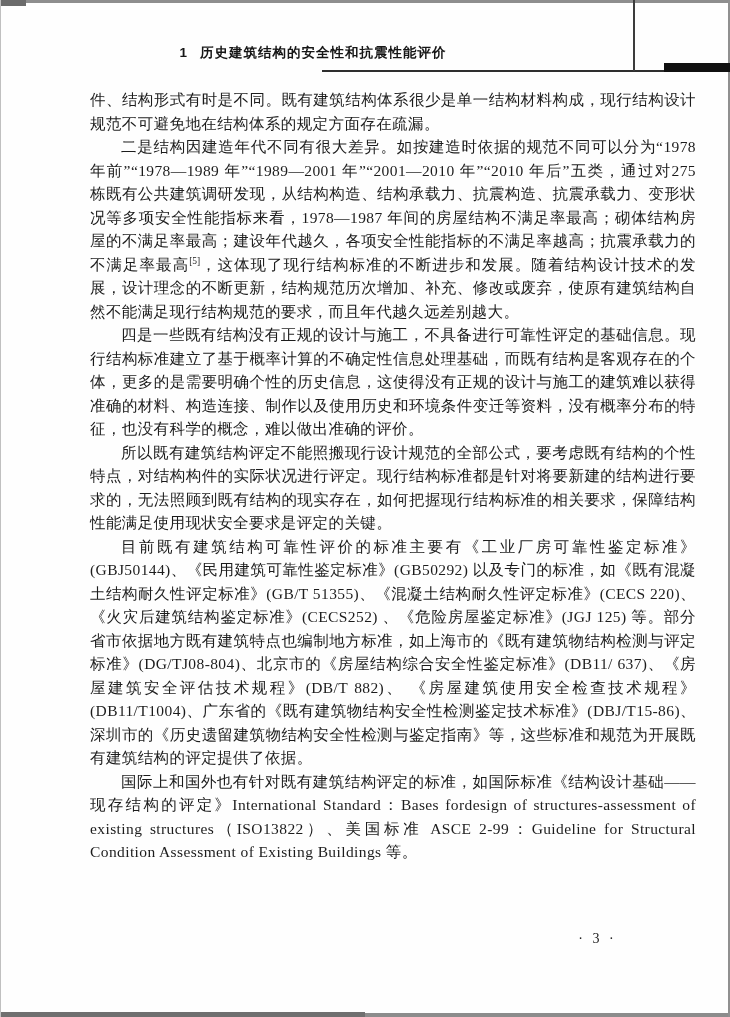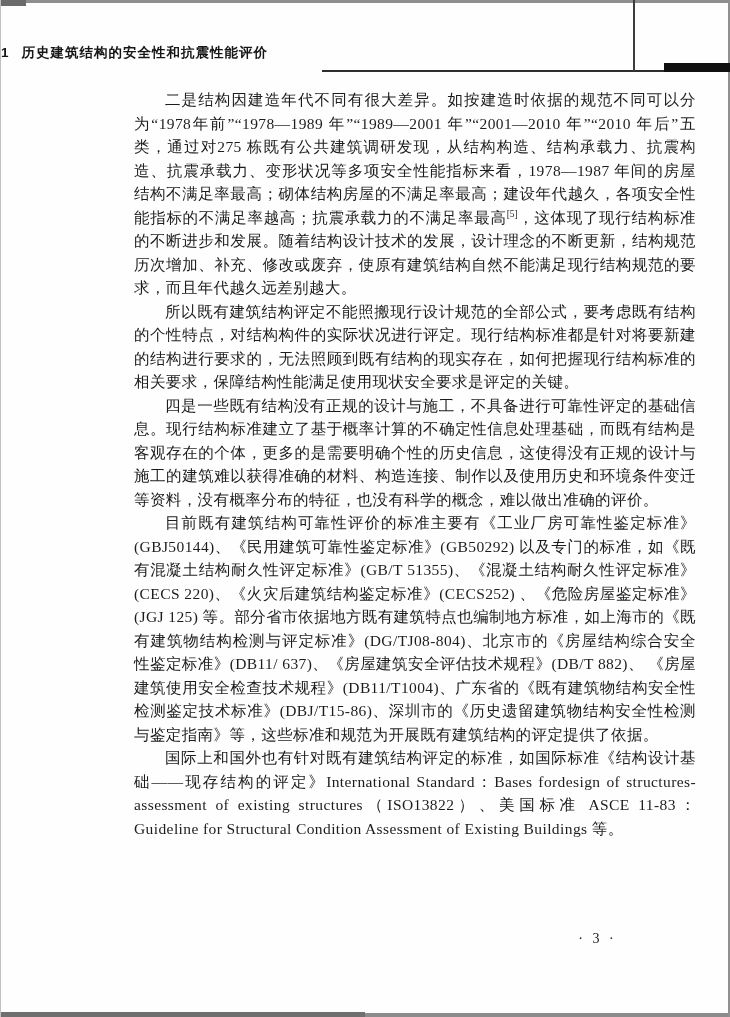--- a/index.html
+++ b/index.html
@@ -16,21 +16,21 @@
   .edge-top    { position:absolute; top:0; left:0; right:0; height:3px; background:#8e8e8e; }
   .edge-bottom { position:absolute; bottom:0; left:0; right:0; height:4px; background:#8c8c8c; }
   .edge-bottom-dark { position:absolute; bottom:0; left:0; width:365px; height:5px; background:#6f6f6f; }
   .edge-left   { position:absolute; top:0; bottom:0; left:0; width:1px; background:#c0c0c0; }
   .edge-right  { position:absolute; top:0; bottom:0; right:0; width:2px; background:#909090; }
   .corner-mark { position:absolute; top:0; left:0; width:26px; height:6px; background:#6b6b6b; }
 
   
   .running-head {
     position:absolute; top:44px; left:1px; right:105px;
-    text-align:left;
+    text-align:center;
     font-family:"Liberation Sans","DejaVu Sans",sans-serif;
     font-weight:bold;
     font-size:13.5px;
     letter-spacing:1px;
     color:#161616;
     white-space:nowrap;
   }
   .running-head .chapter-no { margin-right:12px; }
   .head-rule  { position:absolute; top:70px; left:322px; right:0; height:2px; background:#2e2e2e; }
   .head-vline { position:absolute; top:0; left:633px; width:2px; height:71px; background:#3c3c3c; }
@@ -38,21 +38,21 @@
 
   
   .body-text {
     position:absolute; top:88px; left:90px; width:606px;
     font-size:15.5px;
     line-height:23.5px;
     letter-spacing:0.4px;
     text-align:justify;
   }
   .body-text p { margin:0; }
-  .body-text p.indent { text-indent:2em;margin-left:44px; }
+  .body-text p.indent { text-indent:2em; }
   .body-text sup {
     font-size:9.5px;
     vertical-align:super;
     line-height:0;
     letter-spacing:0;
   }
 
   
   .folio {
     position:absolute; top:931px; left:540px; width:115px;
@@ -75,22 +75,23 @@
   <div class="edge-right"></div>
 
   <div class="running-head">
     <span class="chapter-no">1</span><span>历史建筑结构的安全性和抗震性能评价</span>
   </div>
   <div class="head-rule"></div>
   <div class="head-vline"></div>
   <div class="head-blackbar"></div>
 
   <div class="body-text">
+      <p class=""><span>件、结构形式有时是不同。既有建筑结构体系很少是单一结构材料构成，现行结构设计规范不可避免地在结构体系的规定方面存在疏漏。</span></p>
       <p class="indent"><span>二是结构因建造年代不同有很大差异。如按建造时依据的规范不同可以分为“1978年前”“1978—1989 年”“1989—2001 年”“2001—2010 年”“2010 年后”五类，通过对275 栋既有公共建筑调研发现，从结构构造、结构承载力、抗震构造、抗震承载力、变形状况等多项安全性能指标来看，1978—1987 年间的房屋结构不满足率最高；砌体结构房屋的不满足率最高；建设年代越久，各项安全性能指标的不满足率越高；抗震承载力的不满足率最高</span><sup>[5]</sup><span>，这体现了现行结构标准的不断进步和发展。随着结构设计技术的发展，设计理念的不断更新，结构规范历次增加、补充、修改或废弃，使原有建筑结构自然不能满足现行结构规范的要求，而且年代越久远差别越大。</span></p>
+      <p class="indent"><span>四是一些既有结构没有正规的设计与施工，不具备进行可靠性评定的基础信息。现行结构标准建立了基于概率计算的不确定性信息处理基础，而既有结构是客观存在的个体，更多的是需要明确个性的历史信息，这使得没有正规的设计与施工的建筑难以获得准确的材料、构造连接、制作以及使用历史和环境条件变迁等资料，没有概率分布的特征，也没有科学的概念，难以做出准确的评价。</span></p>
       <p class="indent"><span>所以既有建筑结构评定不能照搬现行设计规范的全部公式，要考虑既有结构的个性特点，对结构构件的实际状况进行评定。现行结构标准都是针对将要新建的结构进行要求的，无法照顾到既有结构的现实存在，如何把握现行结构标准的相关要求，保障结构性能满足使用现状安全要求是评定的关键。</span></p>
-      <p class="indent"><span>四是一些既有结构没有正规的设计与施工，不具备进行可靠性评定的基础信息。现行结构标准建立了基于概率计算的不确定性信息处理基础，而既有结构是客观存在的个体，更多的是需要明确个性的历史信息，这使得没有正规的设计与施工的建筑难以获得准确的材料、构造连接、制作以及使用历史和环境条件变迁等资料，没有概率分布的特征，也没有科学的概念，难以做出准确的评价。</span></p>
       <p class="indent"><span>目前既有建筑结构可靠性评价的标准主要有《工业厂房可靠性鉴定标准》(GBJ50144)、《民用建筑可靠性鉴定标准》(GB50292) 以及专门的标准，如《既有混凝土结构耐久性评定标准》(GB/T 51355)、《混凝土结构耐久性评定标准》(CECS 220)、《火灾后建筑结构鉴定标准》(CECS252) 、《危险房屋鉴定标准》(JGJ 125) 等。部分省市依据地方既有建筑特点也编制地方标准，如上海市的《既有建筑物结构检测与评定标准》(DG/TJ08-804)、北京市的《房屋结构综合安全性鉴定标准》(DB11/ 637)、《房屋建筑安全评估技术规程》(DB/T 882)、 《房屋建筑使用安全检查技术规程》(DB11/T1004)、广东省的《既有建筑物结构安全性检测鉴定技术标准》(DBJ/T15-86)、深圳市的《历史遗留建筑物结构安全性检测与鉴定指南》等，这些标准和规范为开展既有建筑结构的评定提供了依据。</span></p>
-      <p class="indent"><span>国际上和国外也有针对既有建筑结构评定的标准，如国际标准《结构设计基础——现存结构的评定》International Standard：Bases fordesign of structures-assessment of existing structures（ISO13822）、美国标准 ASCE 11-83：Guideline for Structural Condition Assessment of Existing Buildings 等。</span></p>
+      <p class="indent"><span>国际上和国外也有针对既有建筑结构评定的标准，如国际标准《结构设计基础——现存结构的评定》International Standard：Bases fordesign of structures-assessment of existing structures（ISO13822）、美国标准 ASCE 2-99：Guideline for Structural Condition Assessment of Existing Buildings 等。</span></p>
     </div>
 
   <div class="folio">· 3 ·</div>
 
 </div>
 
 </body></html>

